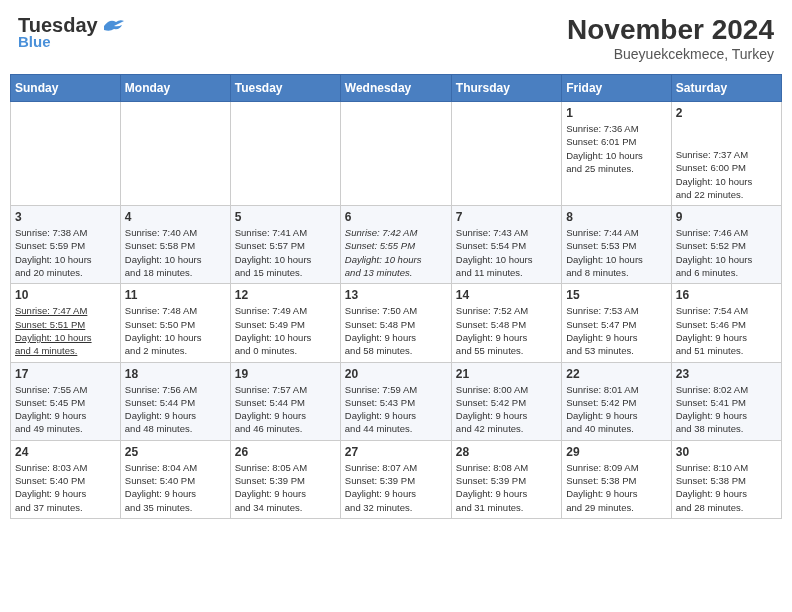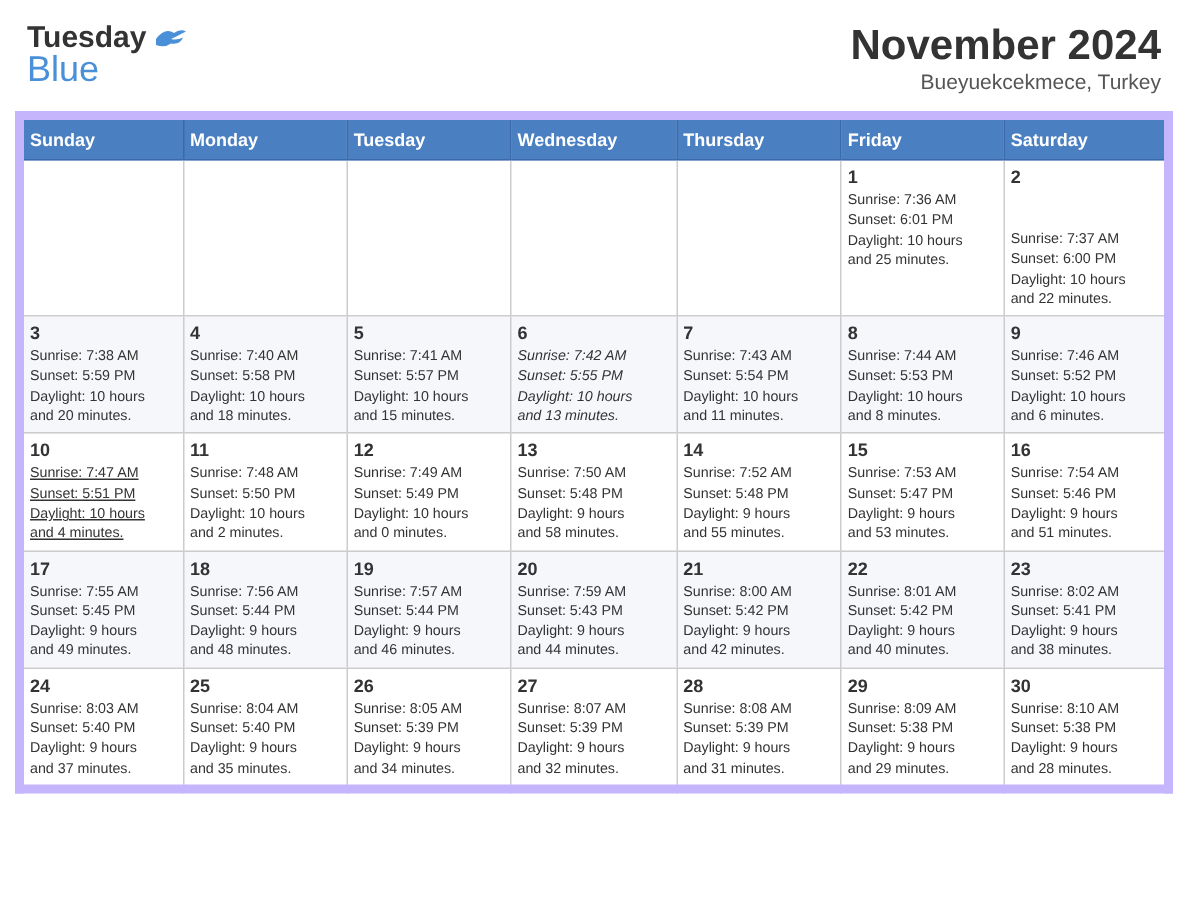--- a/index.html
+++ b/index.html
@@ -35,21 +35,21 @@
       font-weight: bold;
       color: #333;
     }
     .subtitle {
       font-size: 14px;
       color: #555;
     }
     .calendar {
       width: 100%;
       border-collapse: collapse;
-      border: 6px solid #c4b5fd;
+      border: 1px solid #c4b5fd;
     }
     .calendar th {
       background: #4a7fc1;
       color: #fff;
       font-size: 12px;
       font-weight: bold;
       padding: 6px 4px;
       text-align: left;
       border: 1px solid #3a6aaa;
     }
@@ -88,21 +88,21 @@
 <body>
 
 <div class="header">
   <div class="logo">
     <div class="logo-row">
       <span style="font-size:20px;font-weight:bold;color:#333;">Tuesday</span>
       <svg width="22" height="16" viewBox="0 0 22 16" style="margin-left:2px;">
         <path d="M2,8 Q8,0 14,4 Q18,1 22,3 Q16,6 12,8 Q16,9 20,7 Q18,12 12,11 Q8,14 2,12 Z" fill="#4a90d9"></path>
       </svg>
     </div>
-    <span style="font-size:24px;font-weight:normal;color:#4a90d9;margin-top:-4px;">Blue</span>
+    <span style="font-size:15px;font-weight:bold;color:#4a90d9;margin-top:-4px;">Blue</span>
   </div>
   <div class="title-block">
     <div class="month-title">November 2024</div>
     <div class="subtitle">Bueyuekcekmece, Turkey</div>
   </div>
 </div>
 
 <table class="calendar">
   <thead>
     <tr>

